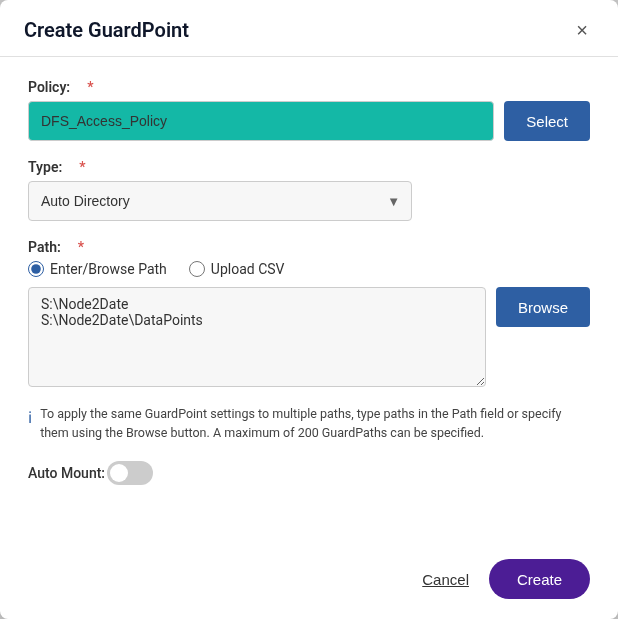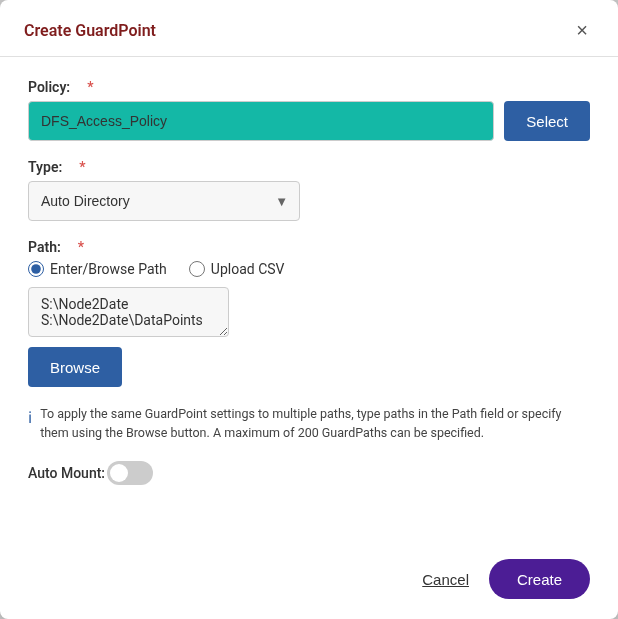--- a/index.html
+++ b/index.html
@@ -21,23 +21,23 @@
       flex-direction: column;
     }
     .modal-header {
       display: flex;
       align-items: center;
       justify-content: space-between;
       padding: 18px 24px 14px 24px;
       border-bottom: 1px solid #e0e0e0;
     }
     .modal-title {
-      font-size: 16px;
+      font-size: 20px;
       font-weight: 600;
-      color: #7f1d1d;
+      color: #0f172a;
     }
     .close-btn {
       background: none;
       border: none;
       cursor: pointer;
       font-size: 20px;
       color: #555;
       line-height: 1;
       padding: 2px 6px;
     }
@@ -85,21 +85,21 @@
       padding: 0 22px;
       height: 40px;
       font-size: 15px;
       font-weight: 500;
       cursor: pointer;
       white-space: nowrap;
     }
     .select-wrapper {
       position: relative;
       display: inline-block;
-      width: 272px;
+      width: 384px;
     }
     .type-select {
       width: 100%;
       height: 40px;
       border: 1px solid #ccc;
       border-radius: 4px;
       padding: 0 36px 0 12px;
       font-size: 14px;
       color: #333;
       background: #f7f7f7;
@@ -133,21 +133,20 @@
     .radio-label input[type="radio"] {
       accent-color: #2e5fa3;
       width: 16px;
       height: 16px;
       cursor: pointer;
     }
     .path-row {
       display: flex;
       align-items: flex-start;
       gap: 10px;
-      flex-direction: column;
     }
     .path-textarea {
       flex: 1;
       height: 100px;
       border: 1px solid #ccc;
       border-radius: 4px;
       padding: 8px 12px;
       font-size: 14px;
       color: #333;
       background: #f7f7f7;

